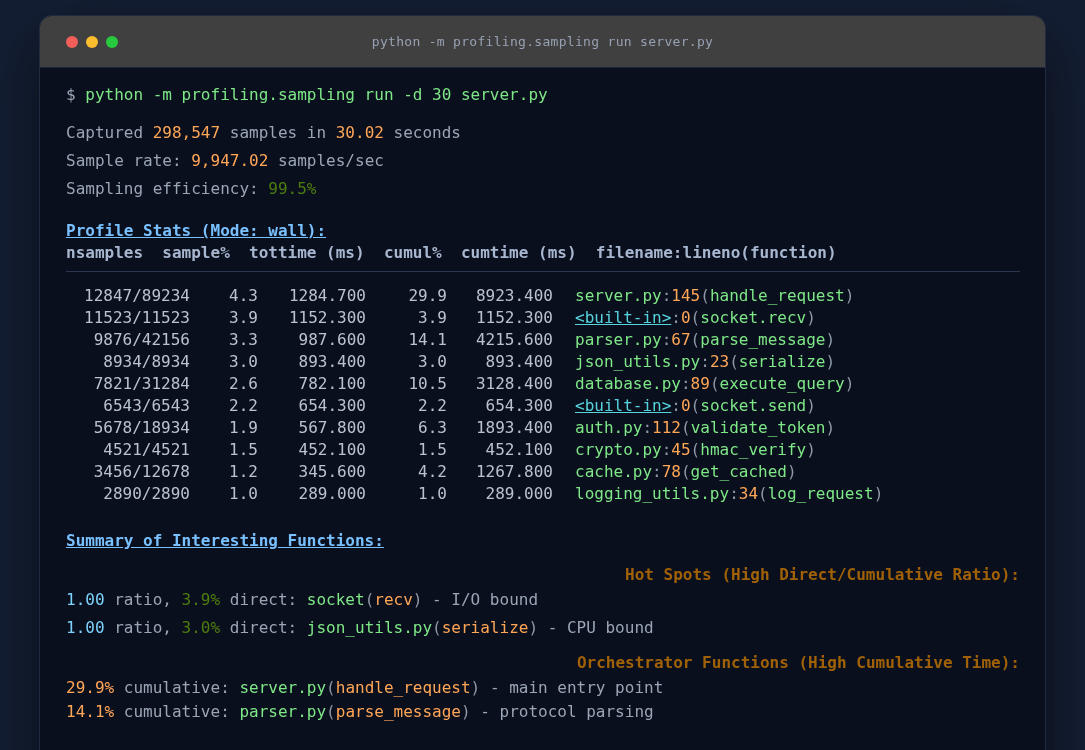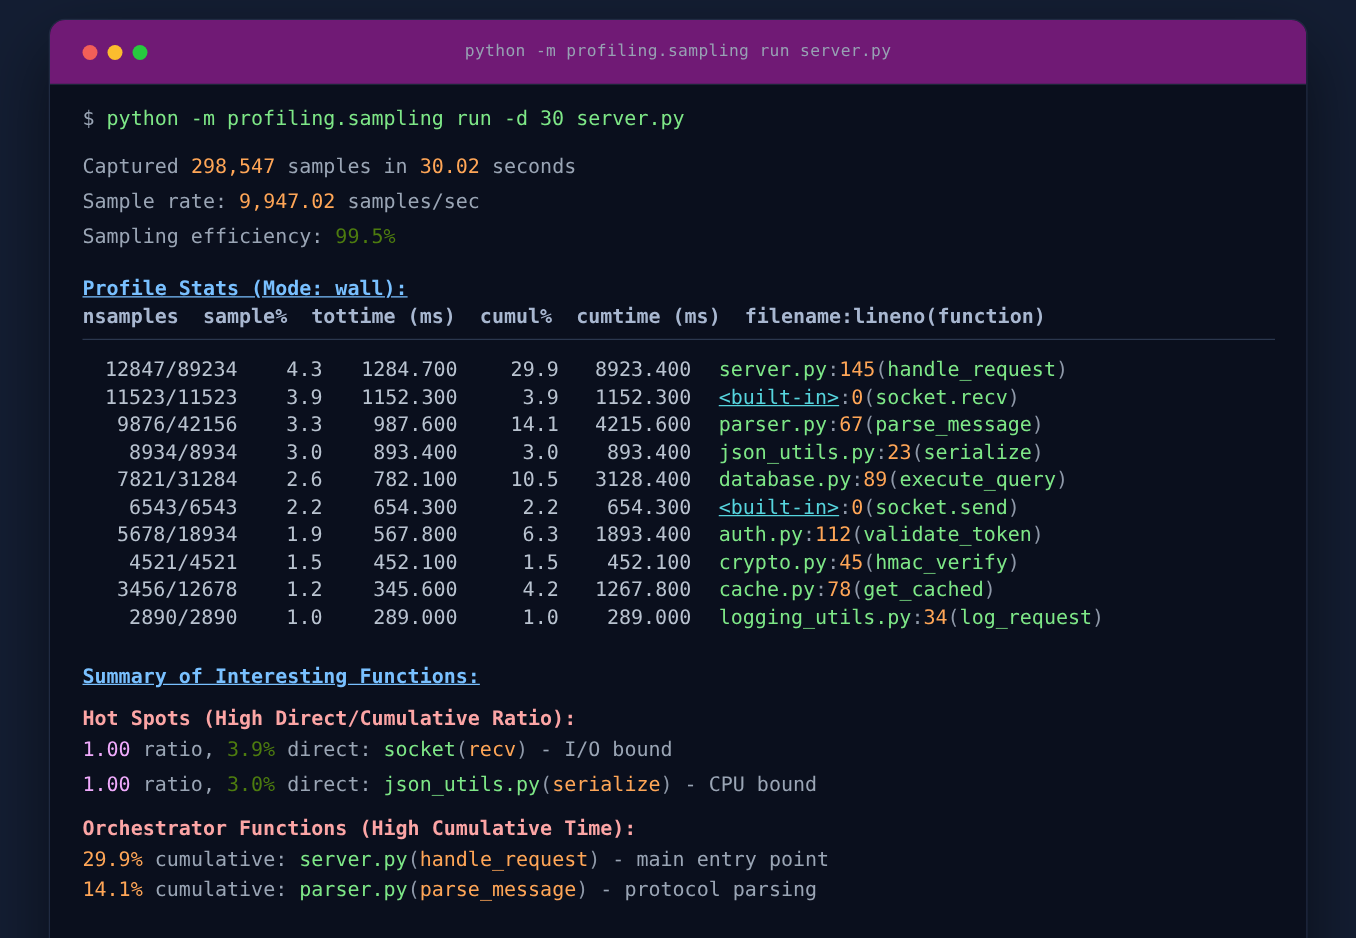--- a/index.html
+++ b/index.html
@@ -11,21 +11,21 @@
   }
   .terminal-window {
     position: absolute; left: 40px; top: 16px;
     width: 1005px; height: 790px;
     background: #0a0f1d;
     border-radius: 12px 12px 0 0;
     box-shadow: 0 0 0 1px #202b42, 0 24px 60px rgba(0,0,0,.55);
     overflow: hidden;
   }
   .titlebar {
-    height: 52px; background: #701a75; border-bottom: 1px solid #1c2638;
+    height: 52px; background: #404040; border-bottom: 1px solid #1c2638;
     display: flex; align-items: center; justify-content: center; position: relative;
   }
   .lights { position: absolute; left: 26px; top: 50%; transform: translateY(-50%); display: flex; gap: 8px; }
   .light { width: 12px; height: 12px; border-radius: 50%; display: inline-block; cursor: pointer; }
   .light.r { background: #f25f58; }
   .light.y { background: #fbbd2e; }
   .light.g { background: #27c93f; }
   .title { font-size: 13px; color: #97a1b3; letter-spacing: .3px; }
 
   .terminal-body { padding: 16px 25px 0 26px; font-size: 16px; line-height: 22px; color: #9aa5b5; }
@@ -37,25 +37,25 @@
   .summary-heading { margin-top: 25px; margin-bottom: 12px; }
   .hs-heading { margin-bottom: 3px; }
   .hs-line { margin-bottom: 6px; }
   .orch-heading { margin-top: 13px; margin-bottom: 3px; }
   .orch-line { margin-bottom: 2px; }
 
   .fg { color: #9aa5b5; }
   .green { color: #7ee787; }
   .orange { color: #ffa657; }
   .yellow { color: #4d7c0f; }
-  .red { color: #f0abfc; }
+  .red { color: #7dd3fc; }
   .cyan { color: #56d4dd; text-decoration: underline; }
   .punct { color: #8e98a8; }
   .blue-bold { color: #79c0ff; font-weight: 700; text-decoration: underline; }
-  .cyan-bold { color: #fca5a5; font-weight: 700; }
+  .cyan-bold { color: #a16207; font-weight: 700; text-align: right; }
   .cols-header { color: #a8b7d0; font-weight: 700; }
   .separator { height: 1px; background: #2b374e; margin: 7px 0 13px; }
 
   .trow {
     display: grid;
     grid-template-columns: 124px 68px 108px 81px 106px 1fr;
     height: 22px; line-height: 22px; white-space: normal;
   }
   .trow .cell { text-align: right; white-space: pre; color: #b9c3d0; }
   .trow .fn { text-align: left; padding-left: 22px; color: #9aa5b5; }

